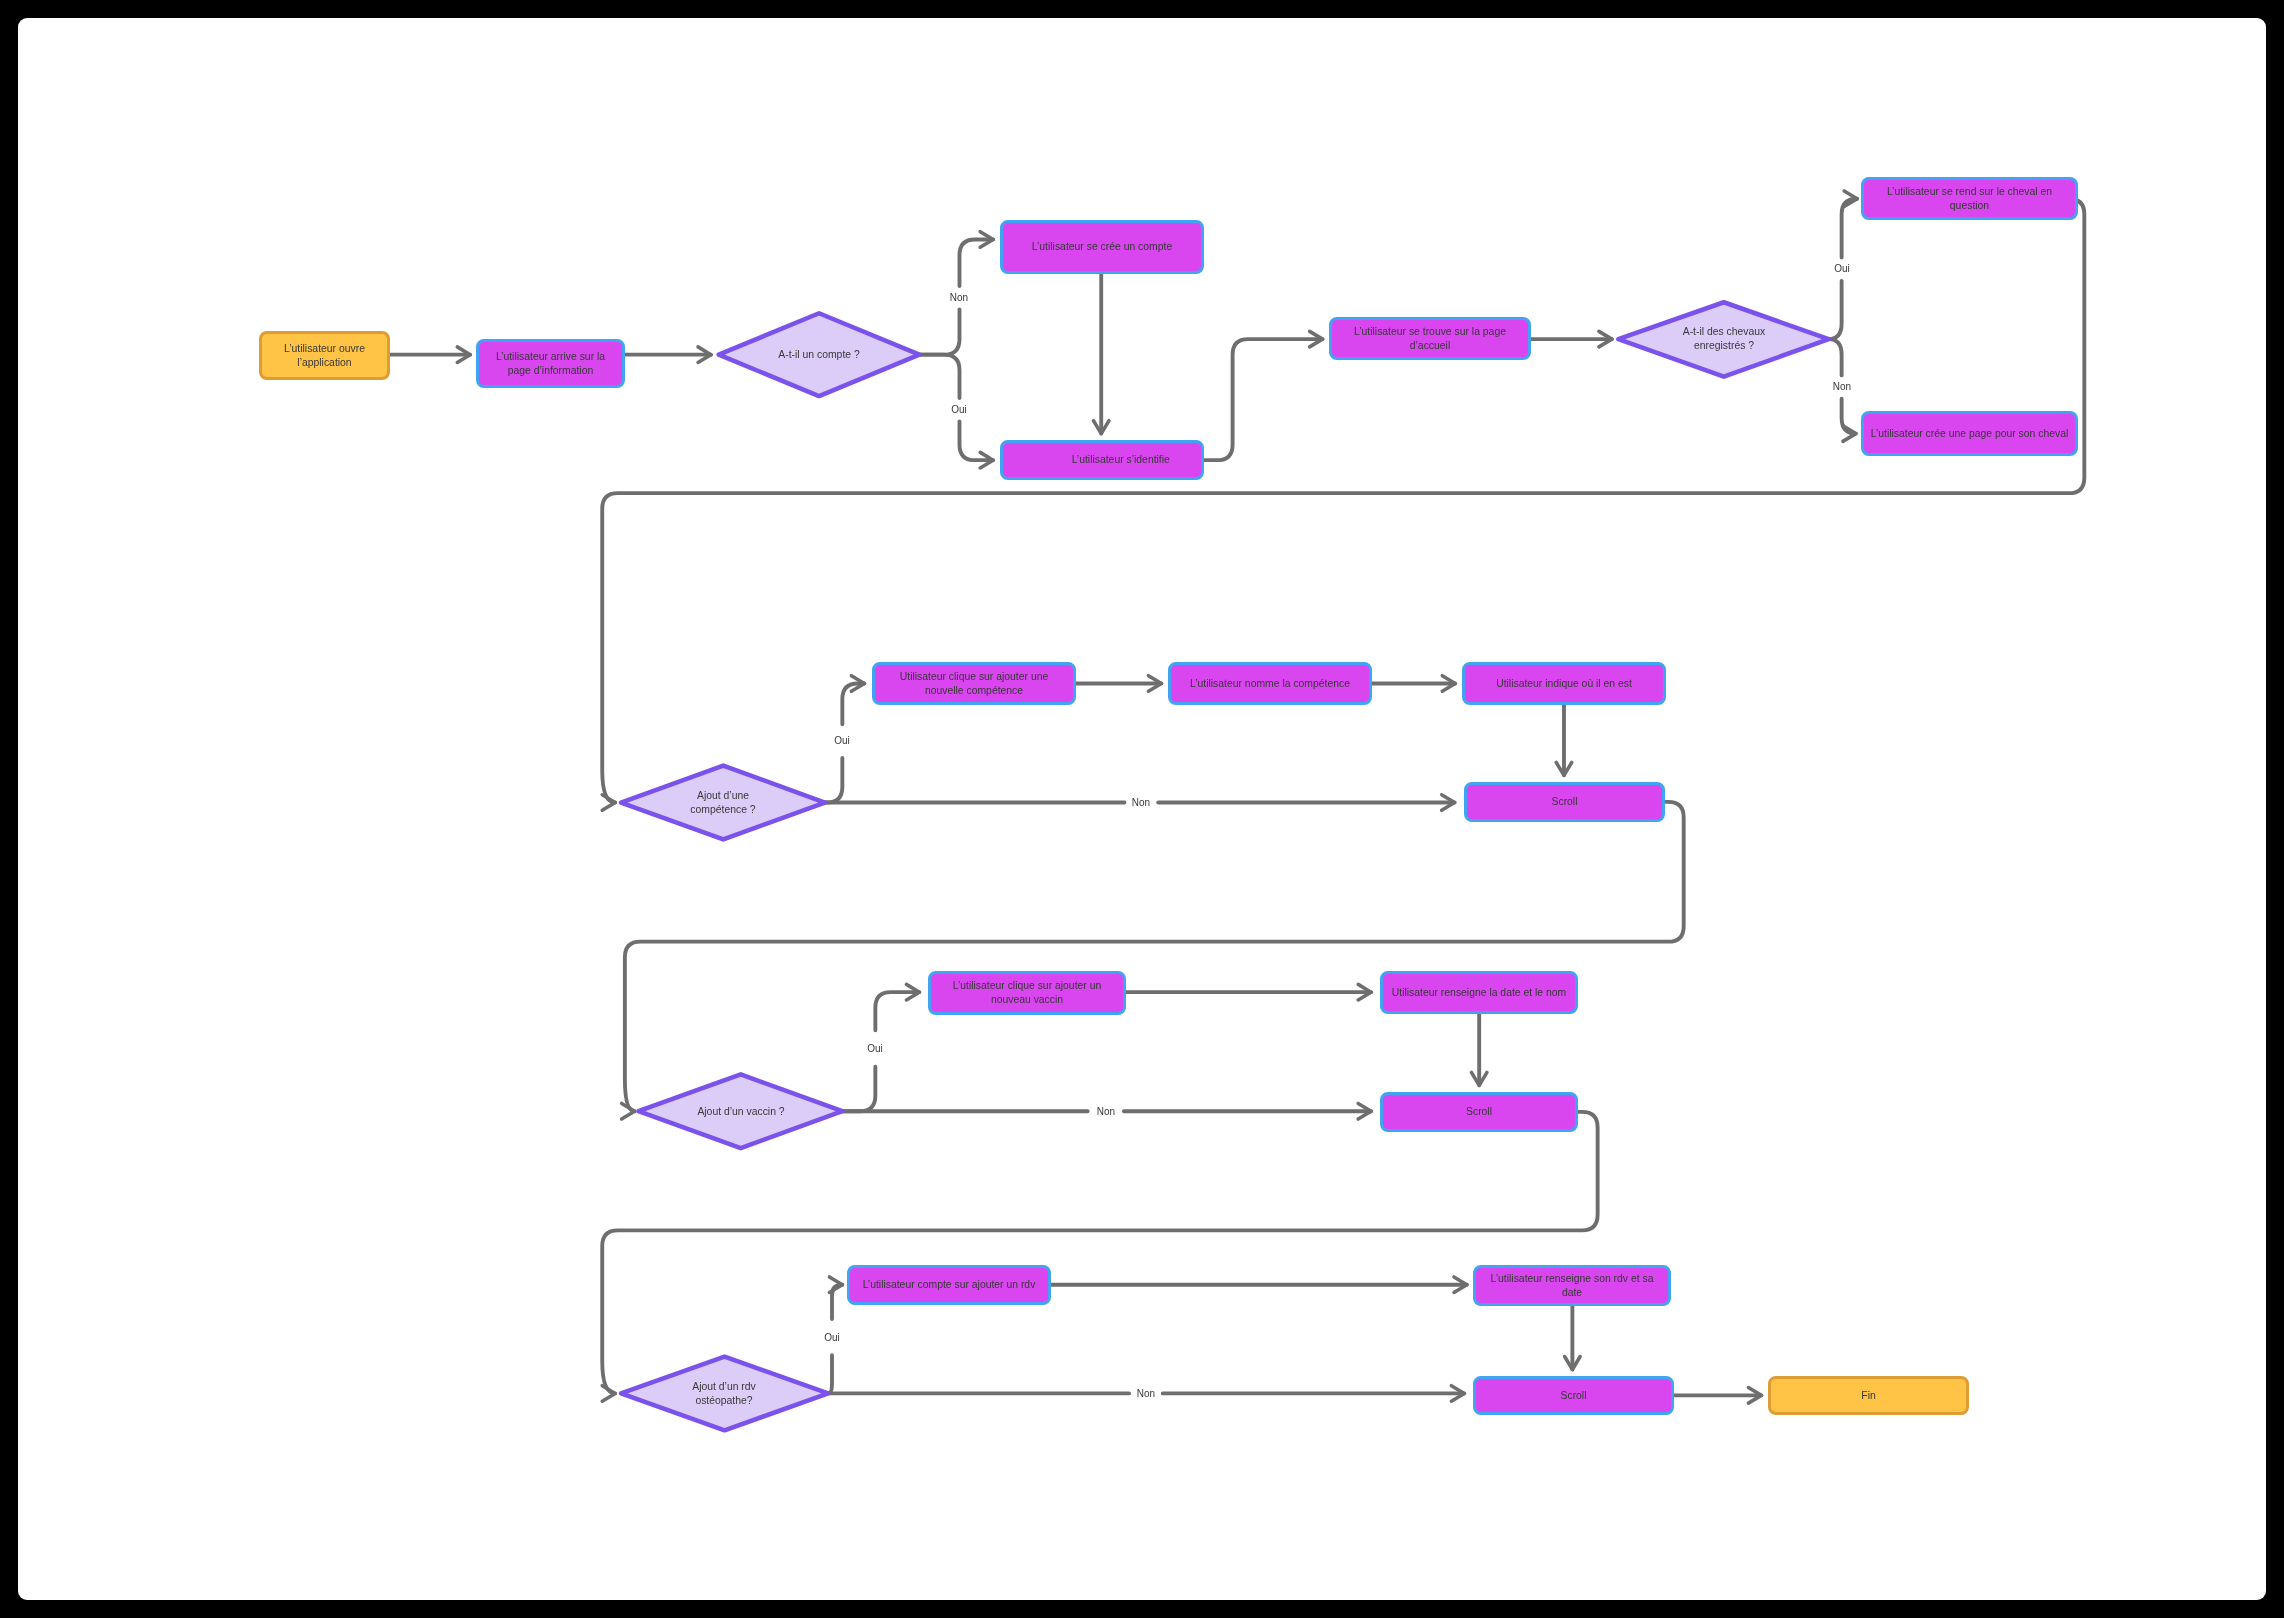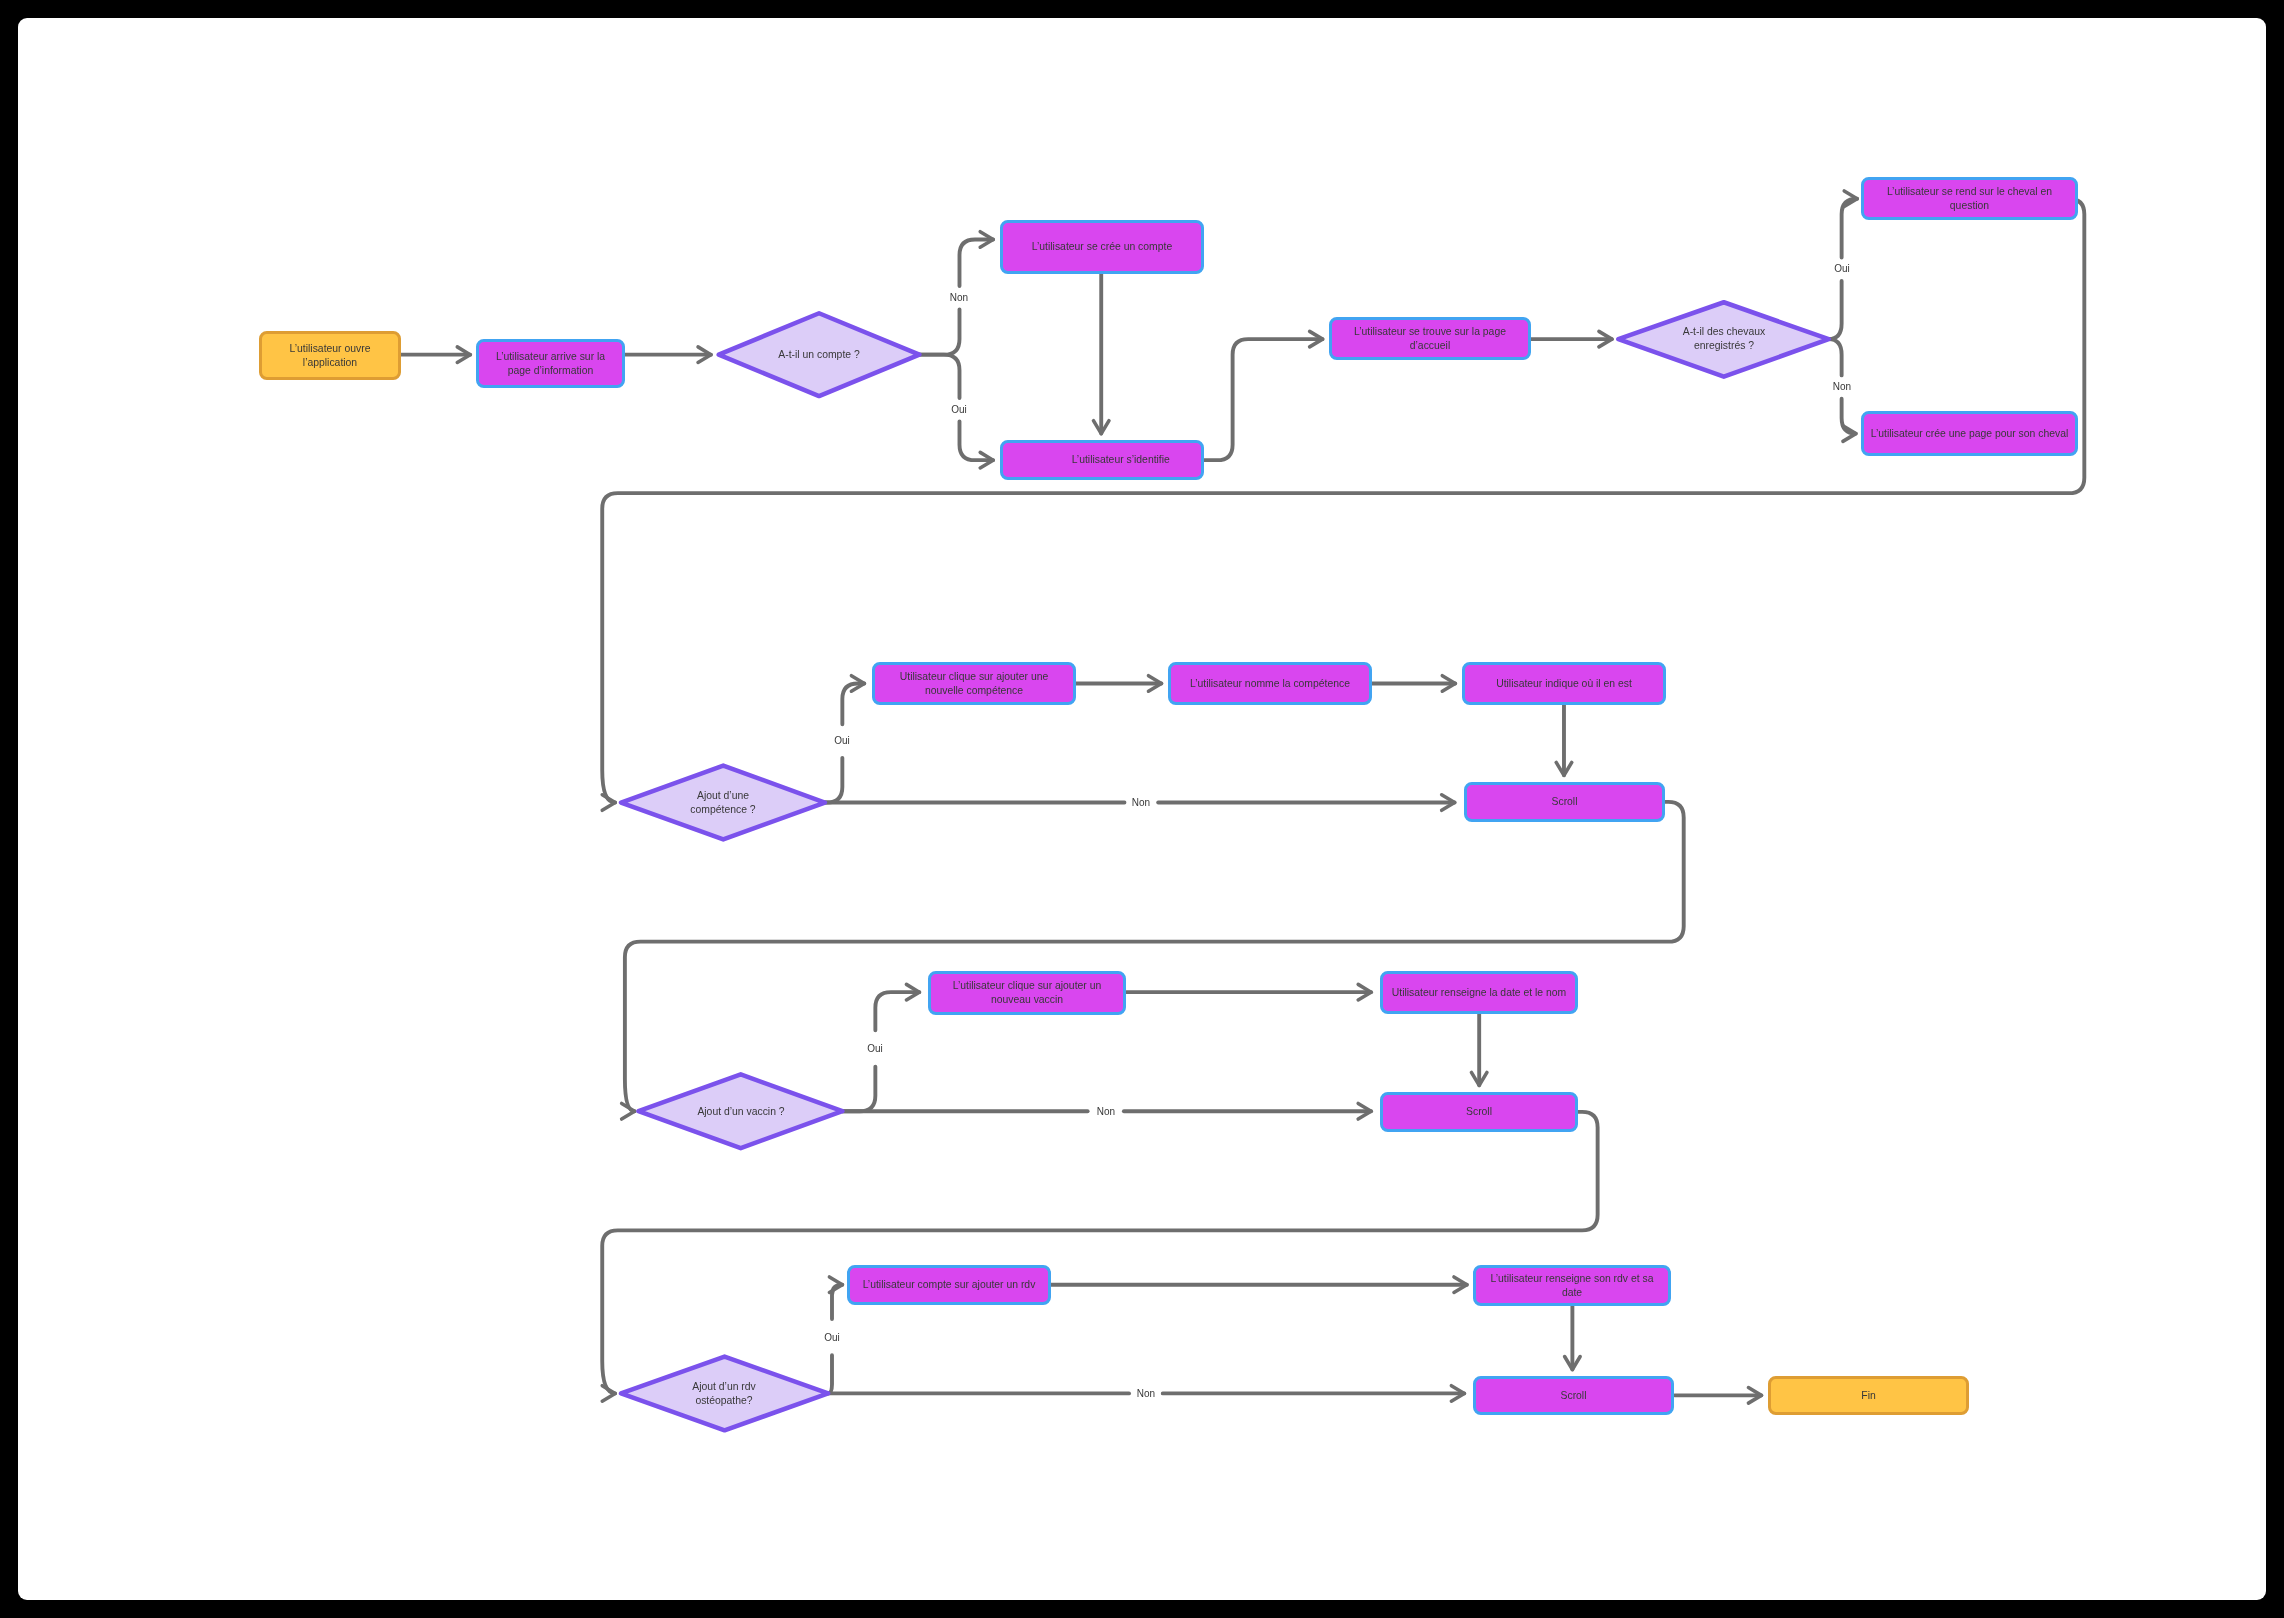--- a/index.html
+++ b/index.html
@@ -128,21 +128,21 @@
     </g>
     <g fill="#dccdf8" stroke="#7b52ec" stroke-width="7" stroke-linejoin="round">
       <polygon points="1110,548 1265,484 1420,548 1265,612"></polygon>
       <polygon points="2500,524 2663,467 2825,524 2663,582"></polygon>
       <polygon points="959,1240 1117,1183 1274,1240 1117,1297"></polygon>
       <polygon points="986,1717 1144,1660 1301,1717 1144,1774"></polygon>
       <polygon points="959,2153 1119,2096 1279,2153 1119,2210"></polygon>
     </g>
   </svg>
 
-  <div class="node terminal" style="left:259px; top:331px; width:142px; height:49px;">L’utilisateur ouvre l’application</div>
+  <div class="node terminal" style="left:259px; top:331px; width:131px; height:49px;">L’utilisateur ouvre l’application</div>
 
   <div class="node process" style="left:476px; top:331px; width:149px; height:49px;margin-top:8px;">L’utilisateur arrive sur la page d’information</div>
 
   <div class="node process" style="left:1000px; top:220px; width:204px; height:54px;">L’utilisateur se crée un compte</div>
 
   <div class="node process" style="left:1000px; top:440px; width:204px; height:40px;padding-left:44px;">L’utilisateur s’identifie</div>
 
   <div class="node process" style="left:1329px; top:317px; width:202px; height:43px;">L’utilisateur se trouve sur la page d’accueil</div>
 
   <div class="node process" style="left:1861px; top:177px; width:217px; height:43px;">L’utilisateur se rend sur le cheval en question</div>

